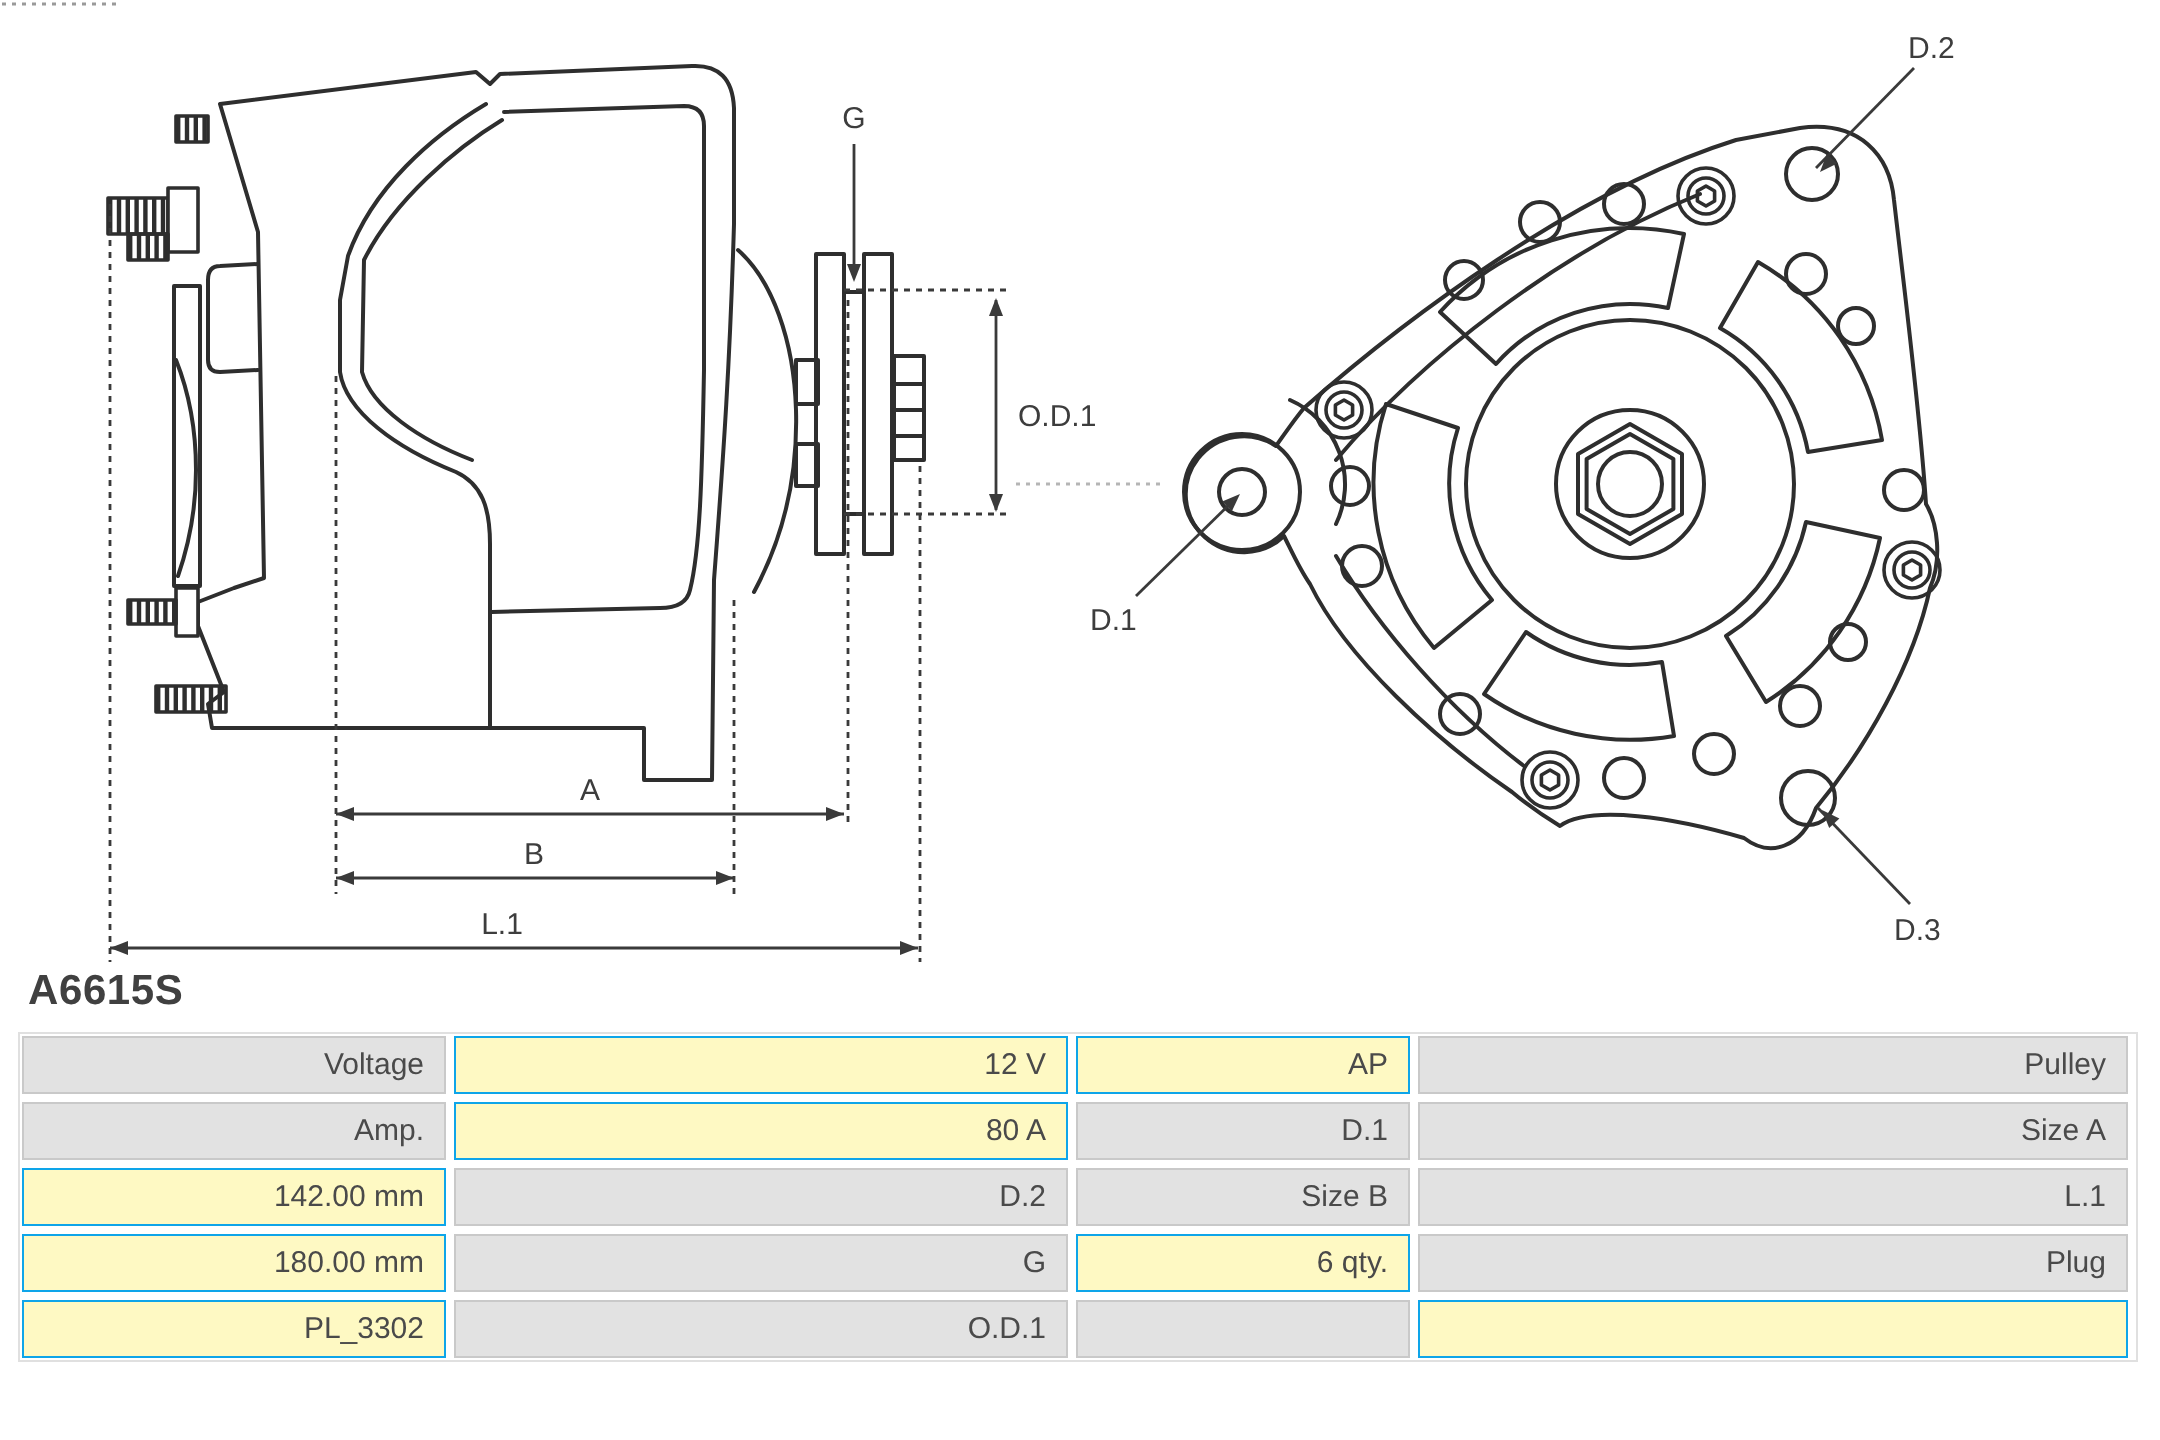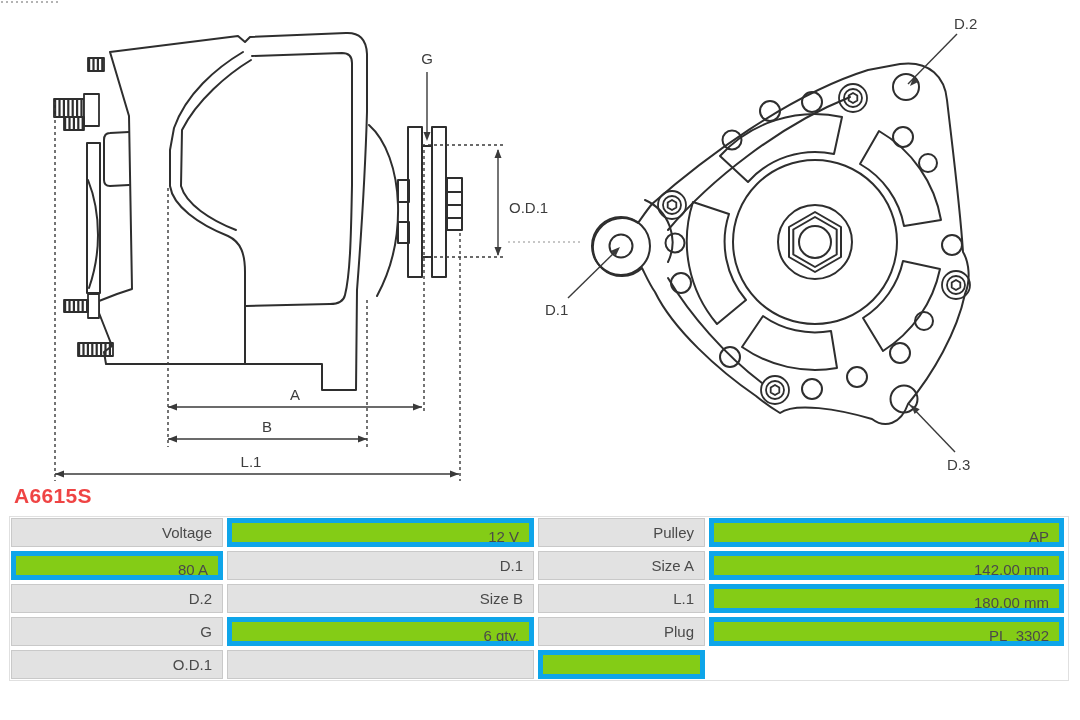--- a/index.html
+++ b/index.html
@@ -1,28 +1,28 @@
 <!DOCTYPE html>
 <html><head>
 <meta charset="utf-8">
 <style>
   html,body{margin:0;padding:0;background:#fff;}
   .screen{position:relative;width:1080px;height:720px;background:#fff;overflow:hidden;
           font-family:"Liberation Sans",sans-serif;}
   .drawings{position:absolute;left:0;top:0;width:1080px;height:505px;}
   .part-number{position:absolute;left:14px;top:484px;font-size:21px;font-weight:600;
-               letter-spacing:.3px;color:#ef4444;}
+               letter-spacing:.3px;color:#404040;}
   .spec-table{position:absolute;left:9px;top:516px;width:1056px;
               display:grid;grid-template-columns:212px 307px 167px 355px;
               grid-auto-rows:29px;gap:4px;background:#fff;
               border:1px solid #e0e0e0;padding:1px;}
   .cell{font-size:15px;color:#4a4a4a;text-align:right;line-height:27px;
         padding-right:10px;white-space:nowrap;overflow:hidden;}
   .cell.lbl{background:#e2e2e2;border:1px solid #c9c9c9;}
-  .cell.val{background:#84cc16;border:5px solid #0ea5e9;}
+  .cell.val{background:#fef9c3;border:1px solid #0ea5e9;}
   svg text{font-family:"Liberation Sans",sans-serif;font-size:15px;fill:#3d3d3d;}
 </style>
 </head>
 <body>
 
 <div class="screen">
 
   <svg class="drawings" viewBox="0 0 1080 505" width="1080" height="505">
 
     <line x1="1" y1="2" x2="58" y2="2" stroke="#9a9a9a" stroke-width="1.6" stroke-dasharray="2,3"></line>
@@ -190,23 +190,24 @@
     <text x="954" y="29">D.2</text>
     <text x="545" y="315">D.1</text>
     <text x="947" y="470">D.3</text>
   </svg>
 
   <div class="part-number">A6615S</div>
 
   <div class="spec-table">
     <div class="cell lbl">Voltage</div>
     <div class="cell val">12 V</div>
+    <div class="cell val">AP</div>
     <div class="cell lbl">Pulley</div>
-    <div class="cell val">AP</div>
-
+
+    <div class="cell lbl">Amp.</div>
     <div class="cell val">80 A</div>
     <div class="cell lbl">D.1</div>
 
     <div class="cell lbl">Size A</div>
     <div class="cell val">142.00 mm</div>
     <div class="cell lbl">D.2</div>
 
     <div class="cell lbl">Size B</div>
     <div class="cell lbl">L.1</div>
     <div class="cell val">180.00 mm</div>

